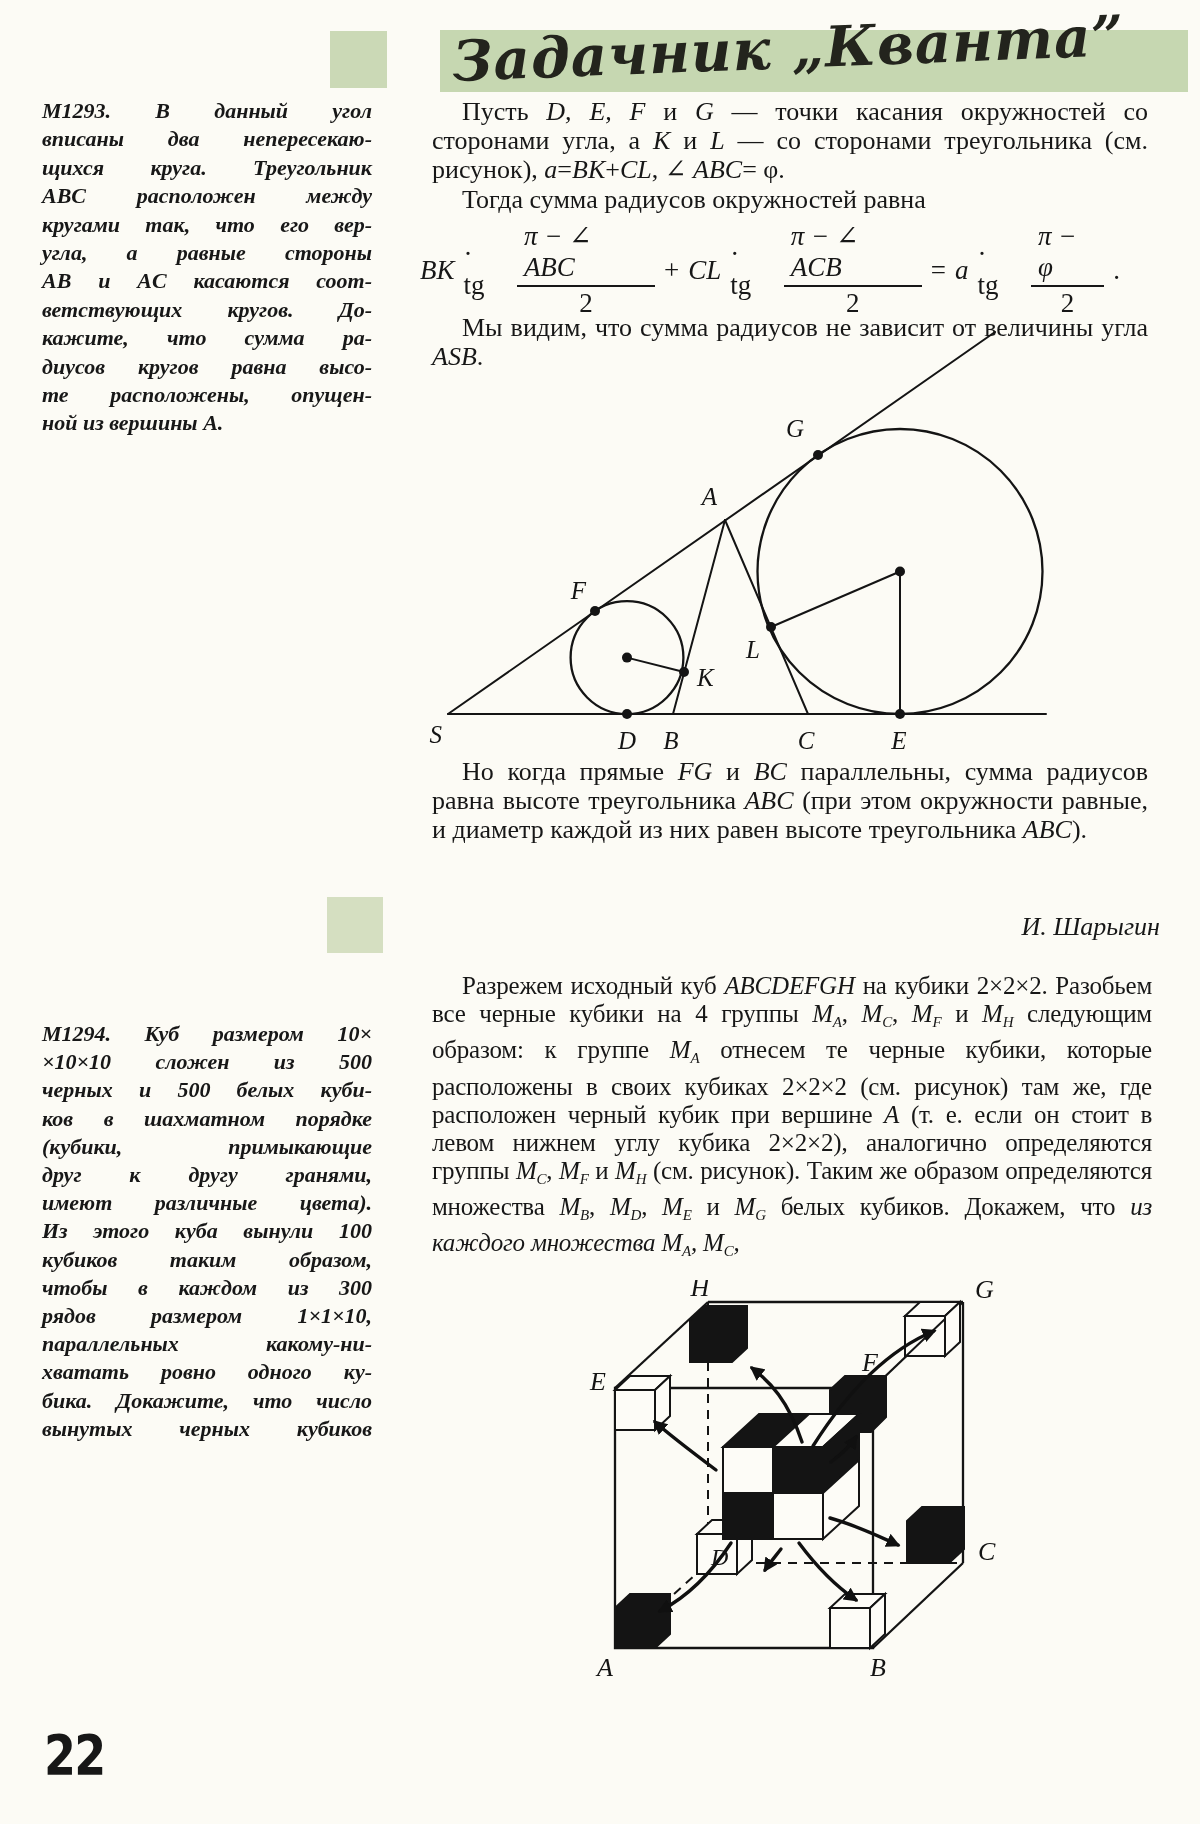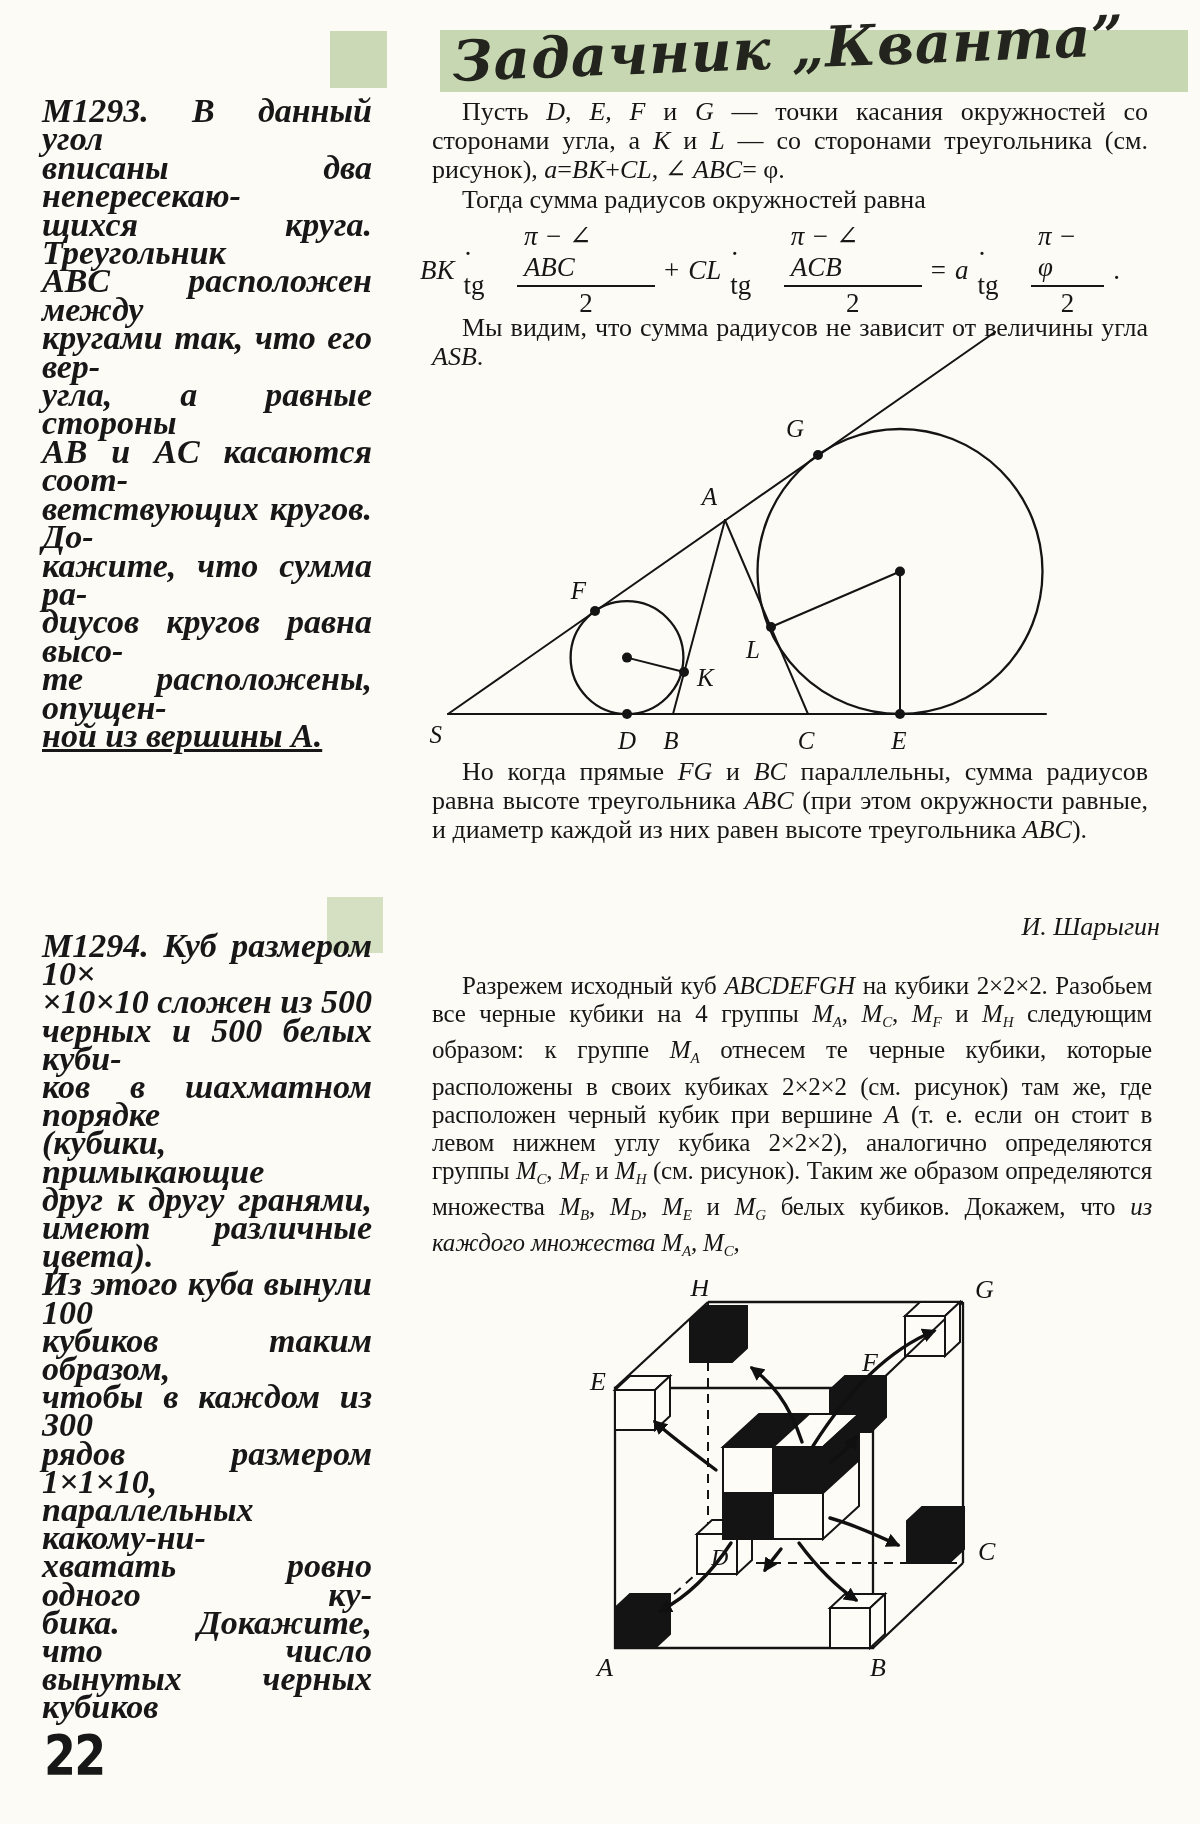--- a/index.html
+++ b/index.html
@@ -7,23 +7,23 @@
   }
   html,body{margin:0;padding:0;background:#e8e8e4;}
   .page{position:relative;width:1200px;height:1824px;background:var(--paper);
         font-family:"Liberation Serif","DejaVu Serif",serif;color:var(--ink);overflow:hidden;}
   .gsq{position:absolute;}
   .band{position:absolute;left:440px;top:30px;width:748px;height:62px;background:var(--band);}
   .band-title{position:absolute;left:452px;top:6px;height:84px;display:flex;align-items:center;
         font-family:"DejaVu Serif",serif;font-style:italic;font-weight:bold;font-size:56px;
         letter-spacing:1px;color:#23241d;transform:rotate(-2.2deg);white-space:nowrap;}
   .probcol{position:absolute;left:42px;width:330px;font-weight:bold;font-style:italic;
-        font-size:34px;line-height:28.4px;}
+        font-size:22px;line-height:28.4px;}
   .tline{text-align:justify;text-align-last:justify;}
-  .tline.last{text-align-last:left;text-decoration:underline;}
+  .tline.last{text-align-last:left;}
   .solp{position:absolute;left:432px;width:716px;font-size:26px;line-height:29px;
         text-align:justify;margin:0;}
   .indent{text-indent:30px;}
   .run.i{font-style:italic;}
   .run.sub{font-style:italic;font-size:0.6em;vertical-align:-0.35em;}
   .formula{position:absolute;left:420px;top:221px;width:700px;display:flex;justify-content:center;
         align-items:center;font-size:27px;column-gap:9px;}
   .fv{font-style:italic;}
   .frac{display:inline-flex;flex-direction:column;align-items:center;line-height:1.15;margin-left:8px;}
   .frac .num{padding:0 7px 2px;border-bottom:2px solid var(--ink);font-style:italic;}
@@ -123,21 +123,21 @@
       <text x="697" y="686" text-anchor="start">K</text>
       <text x="753" y="658" text-anchor="middle">L</text>
     </g>
   </svg>
 
   <p class="solp indent" style="top:757px;"><span class="run ">Но когда прямые </span><span class="run i">FG</span><span class="run "> и </span><span class="run i">BC</span><span class="run "> параллельны, сумма радиусов равна высоте треугольника </span><span class="run i">ABC</span><span class="run "> (при этом окружности равные, и диаметр каждой из них равен высоте треугольника </span><span class="run i">ABC</span><span class="run ">).</span></p>
   <div class="author">И. Шарыгин</div>
 
   <div class="gsq" style="left:327px;top:897px;width:56px;height:56px;background:var(--sq2);"></div>
 
-  <div class="probcol" style="top:932px;line-height:28.2px;">
+  <div class="probcol" style="top:1020px;line-height:28.2px;">
       <div class="tline">М1294. Куб размером 10×</div>
       <div class="tline">×10×10 сложен из 500</div>
       <div class="tline">черных и 500 белых куби-</div>
       <div class="tline">ков в шахматном порядке</div>
       <div class="tline">(кубики, примыкающие</div>
       <div class="tline">друг к другу гранями,</div>
       <div class="tline">имеют различные цвета).</div>
       <div class="tline">Из этого куба вынули 100</div>
       <div class="tline">кубиков таким образом,</div>
       <div class="tline">чтобы в каждом из 300</div>

